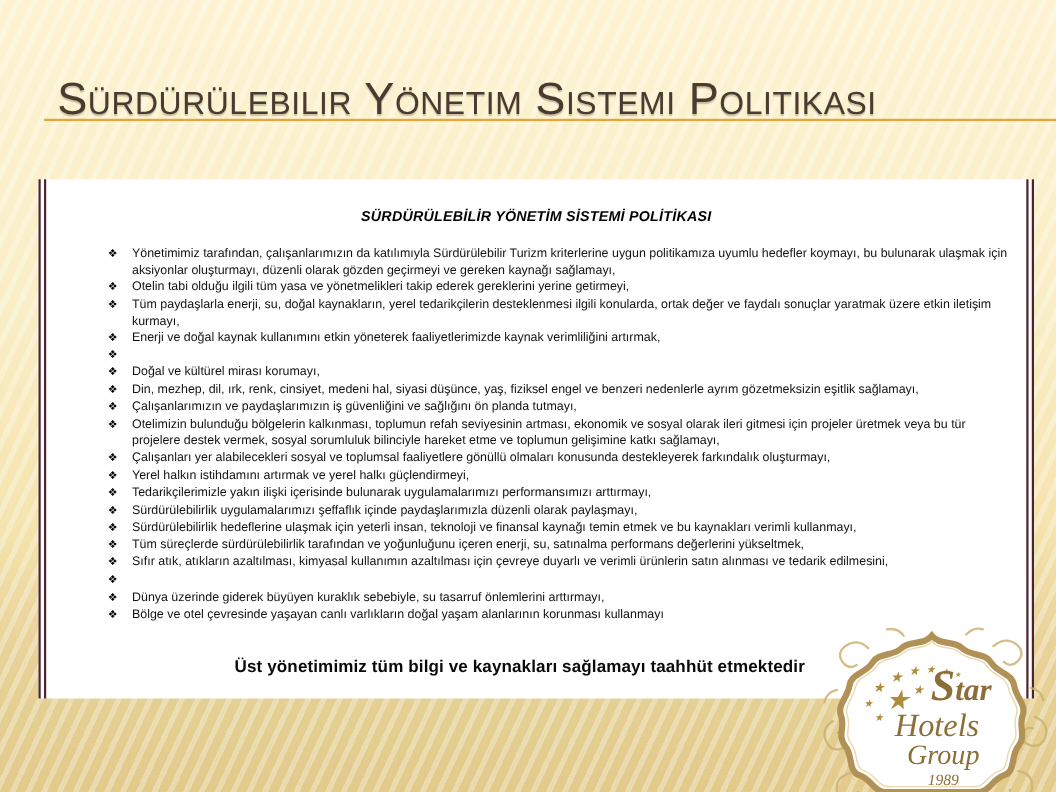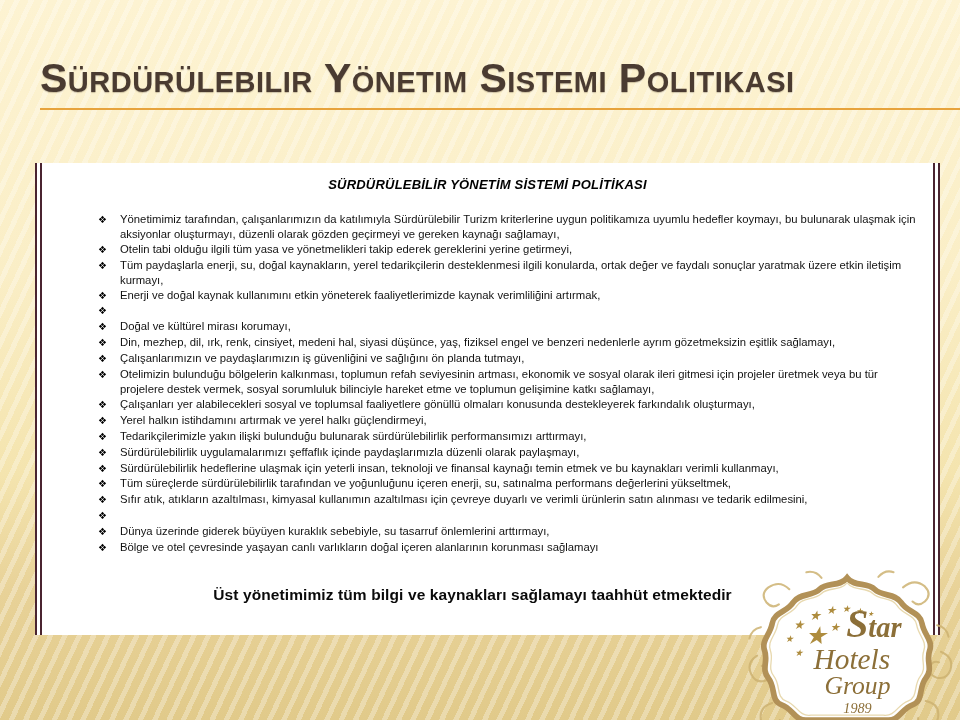--- a/index.html
+++ b/index.html
@@ -7,40 +7,40 @@
   .slide{
     position:relative;width:960px;height:720px;overflow:hidden;
     background-color:#F8EBC0;
     background-image:
       repeating-linear-gradient(115deg, rgba(255,255,255,0.30) 0 5px, rgba(255,255,255,0) 5px 13px),
       linear-gradient(180deg,#FDF3D2 0%,#FAEEC6 38%,#F4E4AE 66%,#E8D298 82%,#E1CA8A 100%);
   }
   
   .title-wrap{position:absolute;left:40px;top:50px;right:0;height:60px;z-index:3;}
   .slide-title{
-    margin:0;font-variant:small-caps;font-weight:bold;font-size:41px;line-height:56px;
+    margin:12px;font-variant:small-caps;font-weight:normal;font-size:41px;line-height:56px;
     letter-spacing:0.5px;color:#4A3B31;white-space:nowrap;
     text-shadow:0 1px 1px rgba(60,40,20,0.25);
   }
   .accent-line{position:absolute;left:40px;right:0;top:108px;height:2px;background:#E7A33C;z-index:4;}
   .title-reflection-wrap{
     position:absolute;left:40px;top:104px;right:0;height:52px;z-index:2;overflow:hidden;
     opacity:0.30;
     -webkit-mask-image:linear-gradient(to bottom,rgba(0,0,0,0.85),rgba(0,0,0,0) 75%);
     mask-image:linear-gradient(to bottom,rgba(0,0,0,0.85),rgba(0,0,0,0) 75%);
   }
   
   .doc{
     position:absolute;left:35px;top:163px;width:905px;height:472px;z-index:1;
     background:#ffffff;box-sizing:border-box;
     border-left:7px double #4A2430;border-right:7px double #4A2430;
     color:#141414;
   }
   .doc-title{
-    margin:0;padding-top:14px;text-align:center;
+    margin:0;padding-top:26px;text-align:center;
     font-weight:bold;font-style:italic;font-size:13px;letter-spacing:0.2px;color:#000;
   }
   .policy-list{
     list-style:none;margin:20px 10px 0 56px;padding:0;
     font-size:11.3px;line-height:14.9px;color:#121212;
   }
   .policy-list li{display:flex;}
   .bullet-glyph{flex:none;width:22px;font-size:10px;color:#000;padding-top:1px;}
   .closing-line{
     margin:30px 40px 0 10px;text-align:center;
@@ -117,21 +117,21 @@
           <span class="item-text">Çalışanları yer alabilecekleri sosyal ve toplumsal faaliyetlere gönüllü olmaları konusunda destekleyerek farkındalık oluşturmayı,</span>
         </li>
 
         <li>
           <span class="bullet-glyph">❖</span>
           <span class="item-text">Yerel halkın istihdamını artırmak ve yerel halkı güçlendirmeyi,</span>
         </li>
 
         <li>
           <span class="bullet-glyph">❖</span>
-          <span class="item-text">Tedarikçilerimizle yakın ilişki bulunduğu bulunarak sürdürülebilirlik performansımızı arttırmayı,</span>
+          <span class="item-text">Tedarikçilerimizle yakın ilişki içerisinde bulunarak uygulamalarımızı performansımızı arttırmayı,</span>
         </li>
 
         <li>
           <span class="bullet-glyph">❖</span>
           <span class="item-text">Sürdürülebilirlik uygulamalarımızı şeffaflık içinde paydaşlarımızla düzenli olarak paylaşmayı,</span>
         </li>
 
         <li>
           <span class="bullet-glyph">❖</span>
           <span class="item-text">Sürdürülebilirlik hedeflerine ulaşmak için yeterli insan, teknoloji ve finansal kaynağı temin etmek ve bu kaynakları verimli kullanmayı,</span>
@@ -151,21 +151,21 @@
           <span class="bullet-glyph">❖</span>
         </li>
 
         <li>
           <span class="bullet-glyph">❖</span>
           <span class="item-text">Dünya üzerinde giderek büyüyen kuraklık sebebiyle, su tasarruf önlemlerini arttırmayı,</span>
         </li>
 
         <li>
           <span class="bullet-glyph">❖</span>
-          <span class="item-text">Bölge ve otel çevresinde yaşayan canlı varlıkların doğal içeren alanlarının korunması sağlamayı</span>
+          <span class="item-text">Bölge ve otel çevresinde yaşayan canlı varlıkların doğal yaşam alanlarının korunması kullanmayı</span>
         </li>
       </ul>
 
     <p class="closing-line">Üst yönetimimiz tüm bilgi ve kaynakları sağlamayı taahhüt etmektedir</p>
   </div>
 
   <svg class="logo" viewBox="0 0 230 176" xmlns="http://www.w3.org/2000/svg">
 
     <g fill="none" stroke="#CDB271" stroke-width="2.2" opacity="0.85" stroke-linecap="round">
       <path d="M18 96 q-12 8 -6 20 q5 10 16 6 q8 -4 4 -12 q-3 -6 -9 -3"></path>

